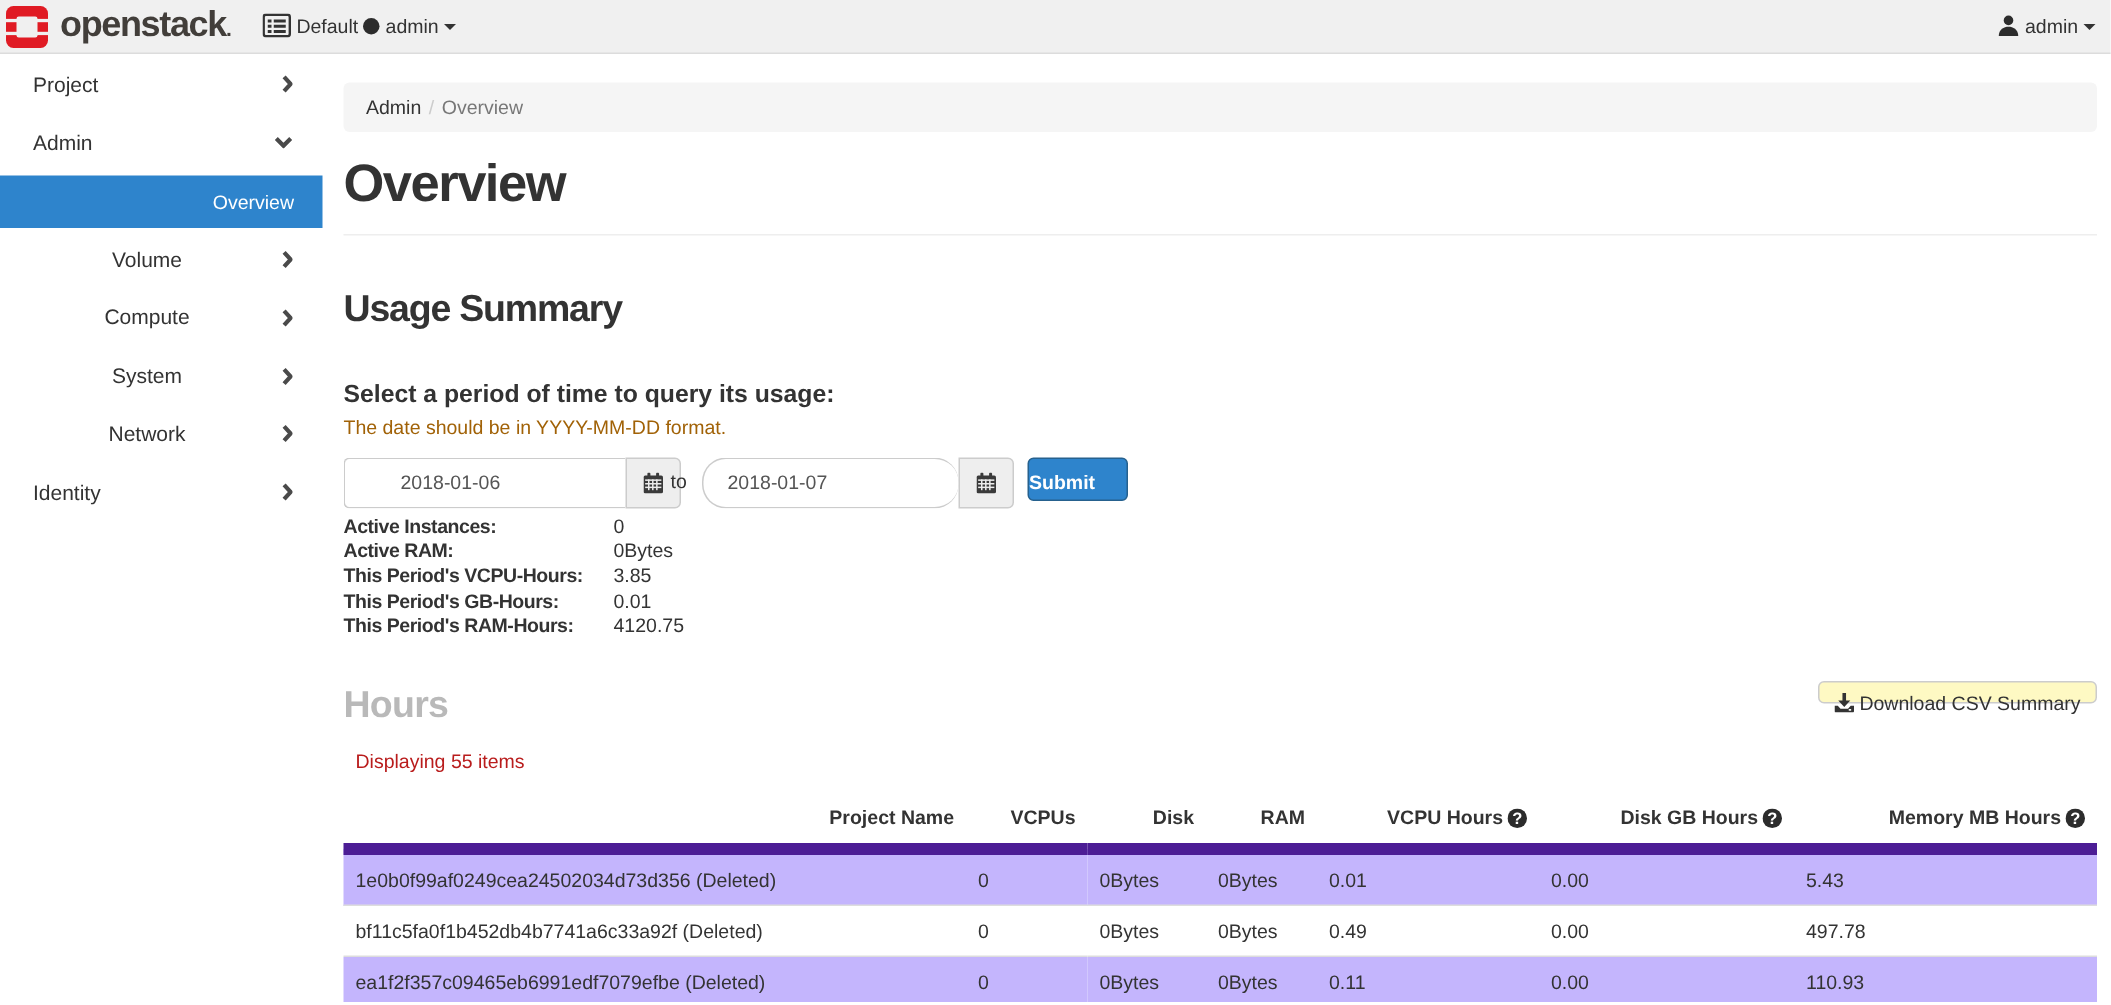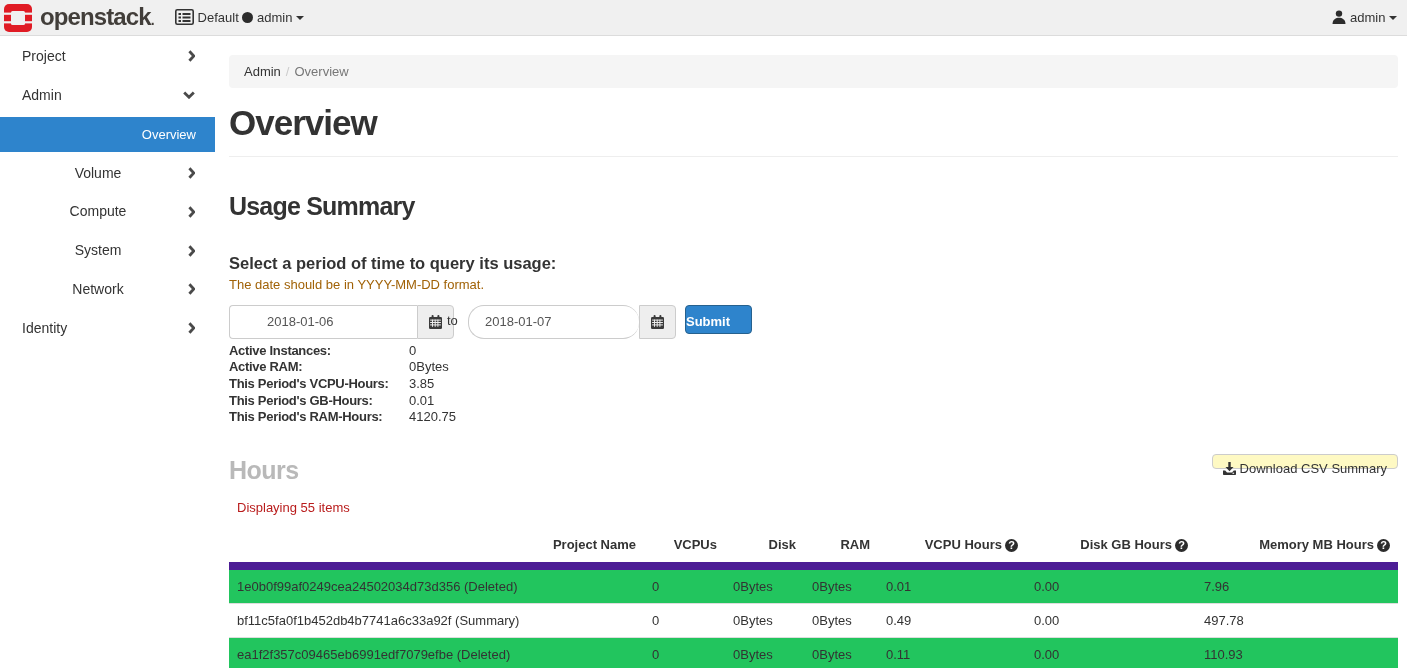--- a/index.html
+++ b/index.html
@@ -86,21 +86,21 @@
 .btn-csv svg { vertical-align:-2px; margin-right:4px; }
 
 .tablewrap { margin-top:0; }
 .displaying { padding:0 8px; font-size:13px; color:#b91c1c; height:28px; line-height:16px; }
 table.usage { width:100%; border-collapse:collapse; font-size:13px; line-height:18px; }
 table.usage th {
   text-align:right; font-weight:bold; color:#333; padding:8px;
   border-bottom:8px solid #4c1d95;
 }
 table.usage td { padding:7.5px 8px; border-top:1px solid #ddd; }
-table.usage tr.odd { background:#22c55e; }
+table.usage tr.odd { background:#c4b5fd; }
 table.usage tbody tr:last-child td { padding-bottom:4px; }
 table.usage th svg { vertical-align:-3px; margin-left:3px; }
 </style>
 </head>
 <body>
 
 <div class="topbar">
   <svg class="logo" width="28" height="28" viewBox="0 0 28 28">
     <rect x="0" y="0" width="28" height="28" rx="5" fill="#e01b24"></rect>
     <rect x="0" y="8.6" width="28" height="2.2" fill="#f0f0f0"></rect>
@@ -270,24 +270,24 @@
         </tr>
       </thead>
       <tbody>
         <tr class="odd">
             <td>1e0b0f99af0249cea24502034d73d356 (Deleted)</td>
             <td>0</td>
             <td>0Bytes</td>
             <td>0Bytes</td>
             <td>0.01</td>
             <td>0.00</td>
-            <td>7.96</td>
+            <td>5.43</td>
           </tr>
         <tr>
-            <td>bf11c5fa0f1b452db4b7741a6c33a92f (Summary)</td>
+            <td>bf11c5fa0f1b452db4b7741a6c33a92f (Deleted)</td>
             <td>0</td>
             <td>0Bytes</td>
             <td>0Bytes</td>
             <td>0.49</td>
             <td>0.00</td>
             <td>497.78</td>
           </tr>
         <tr class="odd">
             <td>ea1f2f357c09465eb6991edf7079efbe (Deleted)</td>
             <td>0</td>

